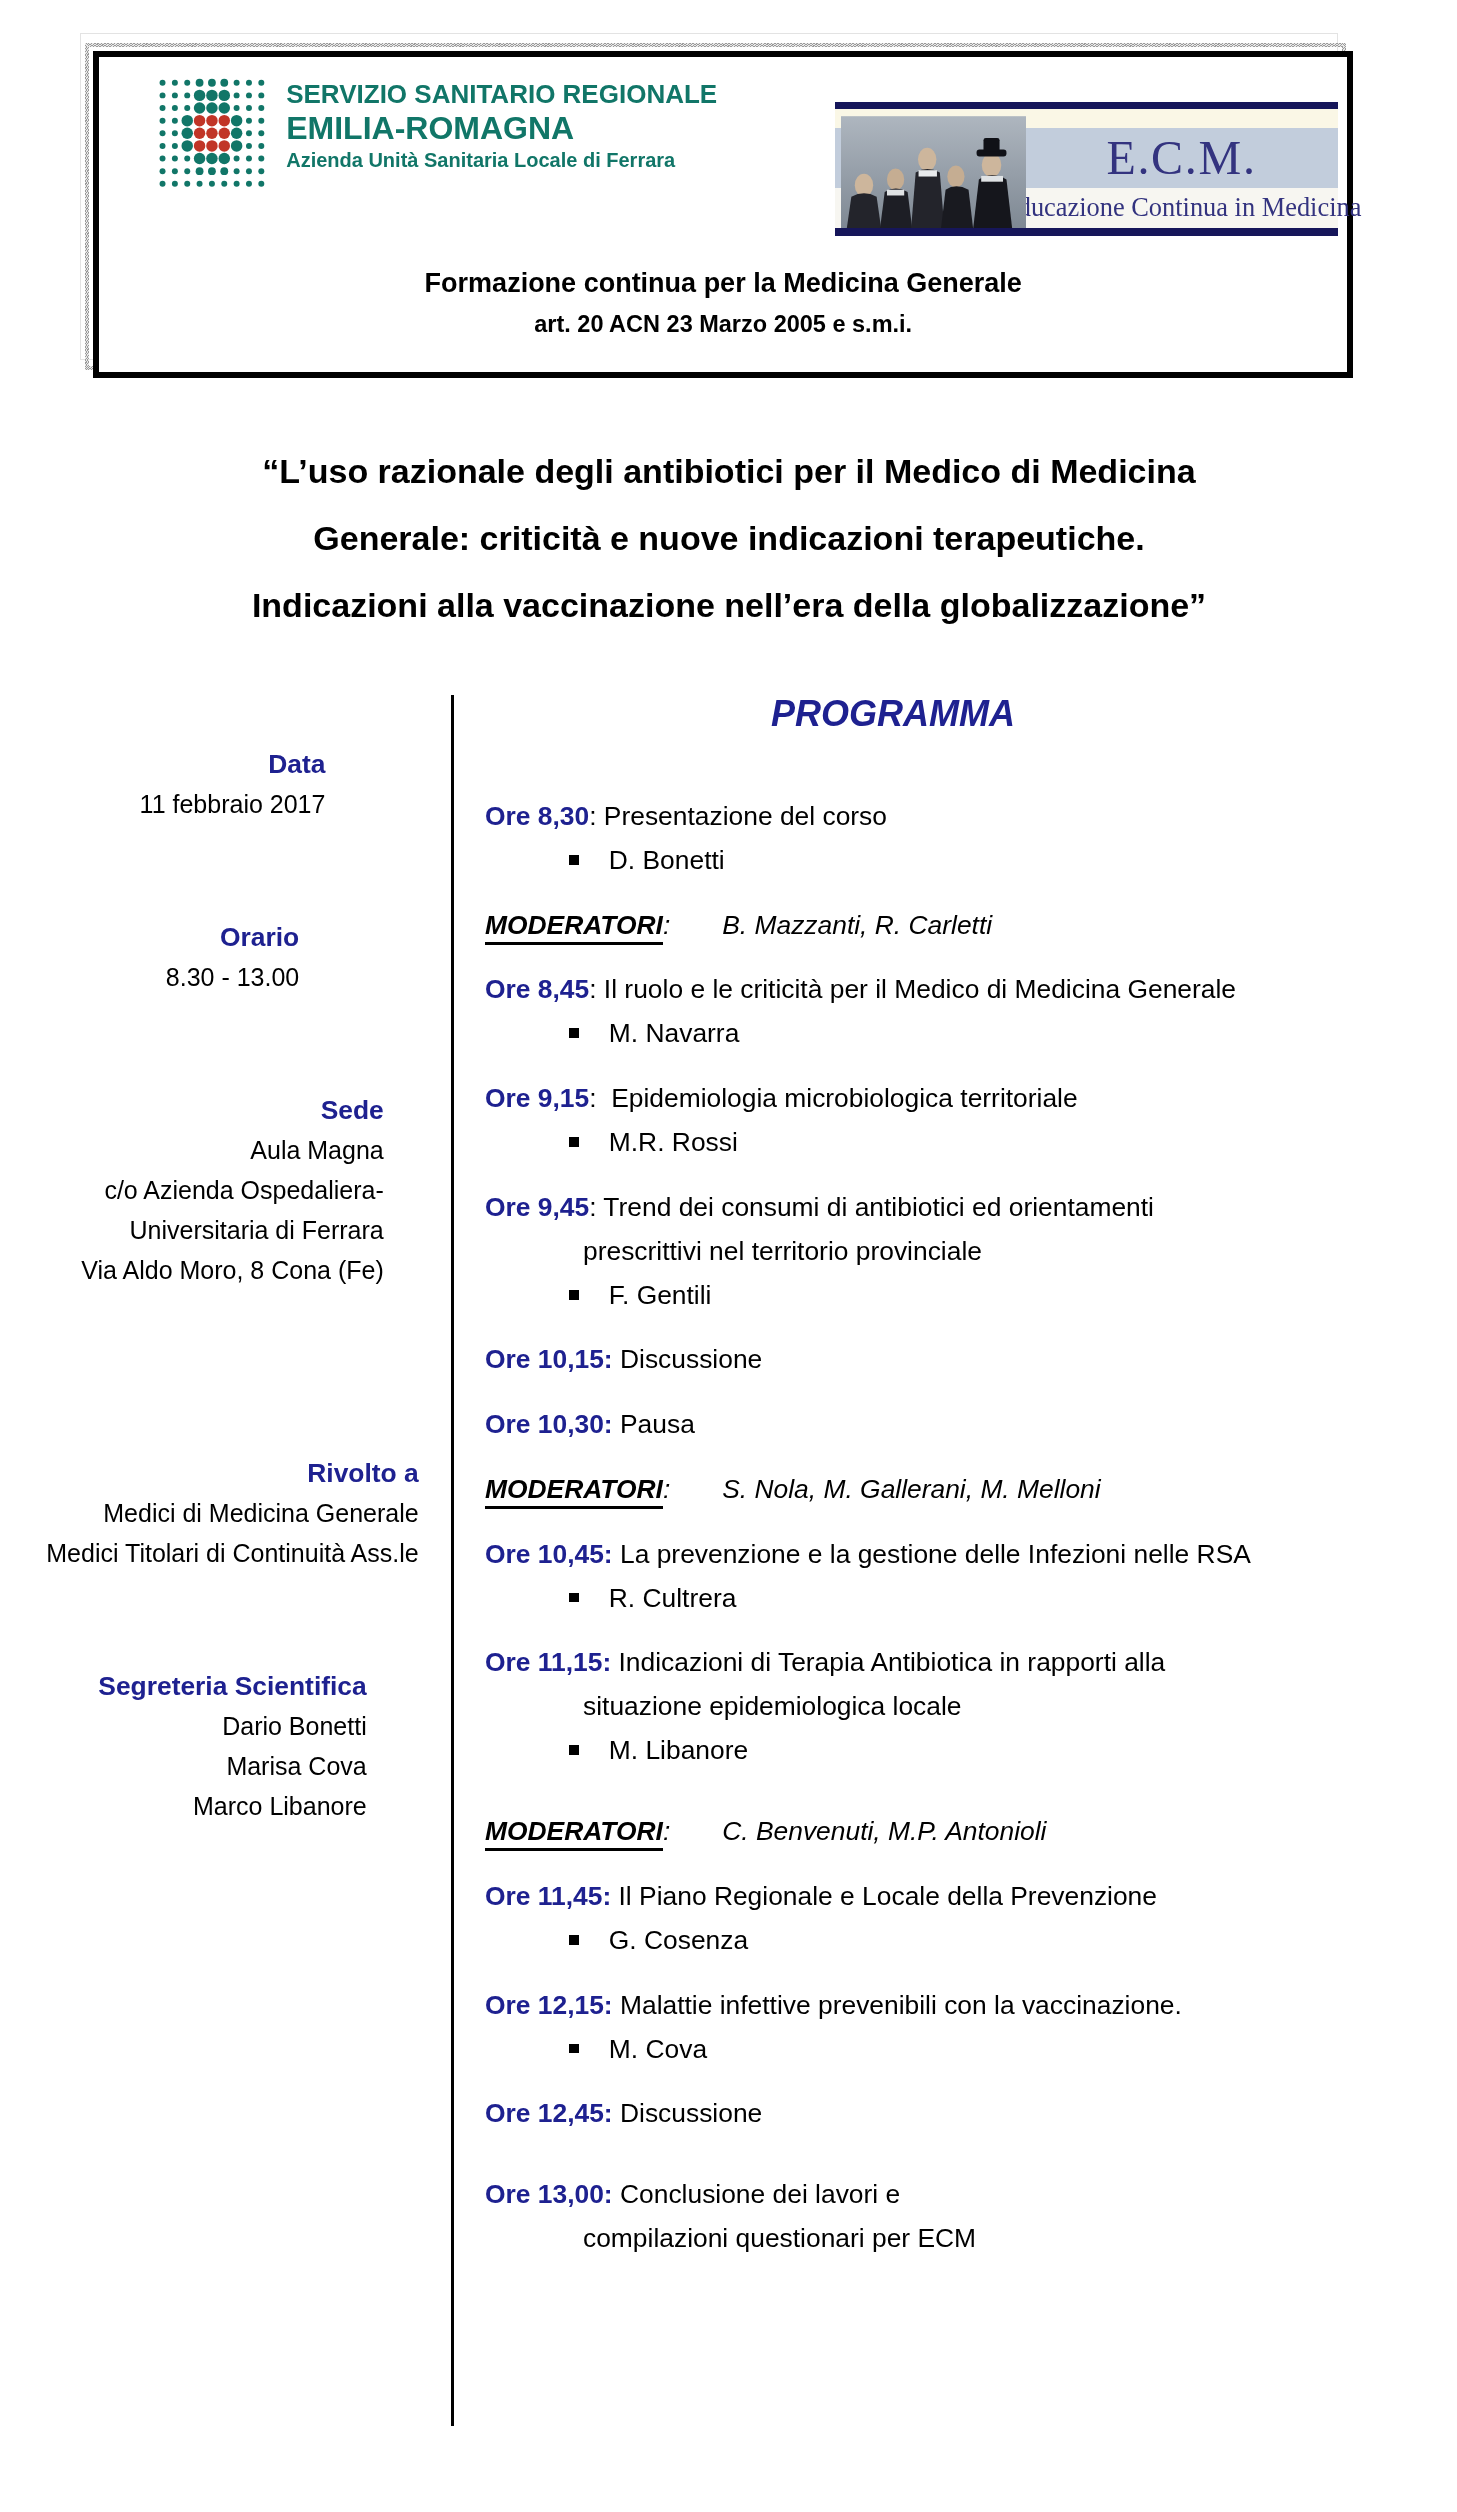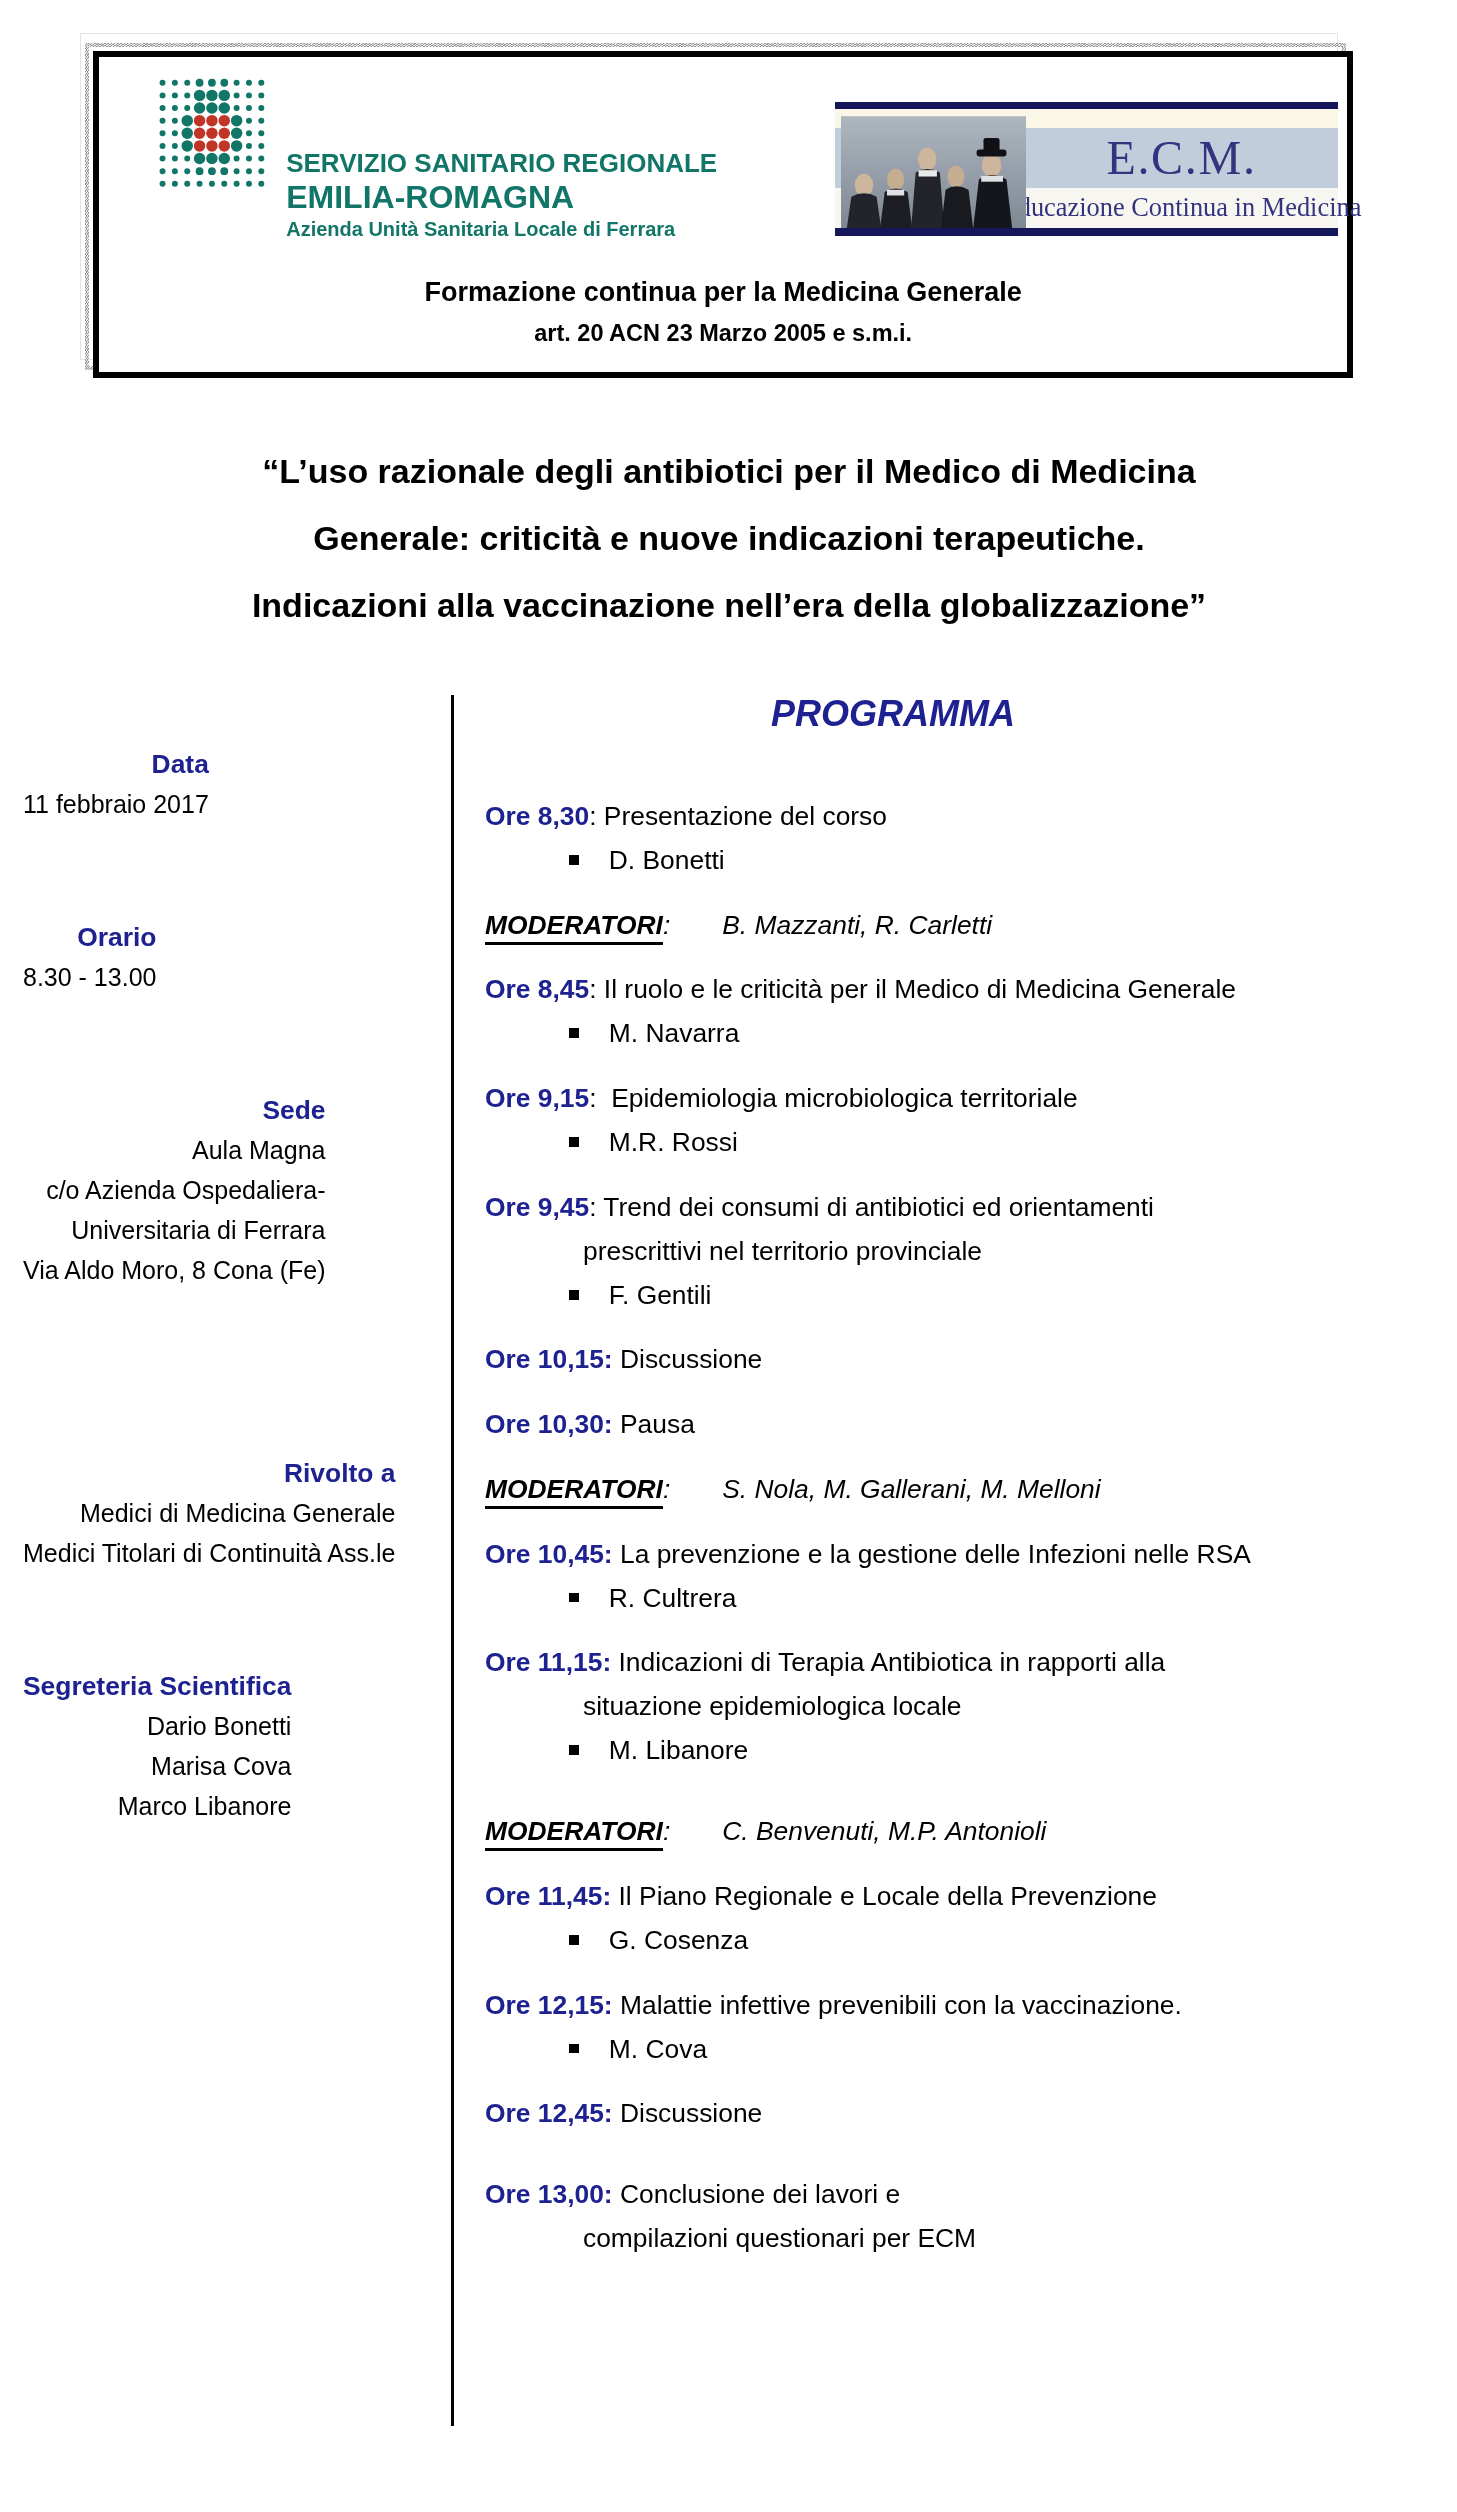--- a/index.html
+++ b/index.html
@@ -26,21 +26,21 @@
   .hb-hatch{position:absolute;left:4.6px;top:10.3px;width:1261px;height:327px;
     border:4px solid transparent;
     border-image:repeating-linear-gradient(45deg,#9a9a9a 0 1.1px,#e8e8e8 1.1px 2.3px) 7;}
   .hb-black{position:absolute;left:13.2px;top:18.4px;width:1260px;height:327px;
     border:6.3px solid #000;background:#fff;padding-top:19.5px;}
 
   .logos-row{display:flex;justify-content:space-between;align-items:flex-start;
     padding:0 9.2px 0 57px;}
   .ssr-logo{display:flex;align-items:flex-start;}
   .ssr-dots{flex:0 0 auto;}
-  .ssr-text{margin-left:17px;margin-top:69px;white-space:nowrap;}
+  .ssr-text{margin-left:17px;white-space:nowrap;}
   .ssr-l1{font-size:26px;font-weight:bold;color:var(--teal);line-height:34px;}
   .ssr-l2{font-size:32px;font-weight:bold;color:var(--teal);line-height:34px;}
   .ssr-l3{font-size:20px;font-weight:bold;color:var(--teal);line-height:31px;}
 
   .ecm-logo{position:relative;width:503px;height:134px;margin-top:25px;flex:0 0 auto;}
   .ecm-bar{position:absolute;left:0;width:100%;height:7.5px;background:var(--ecm-bar);}
   .ecm-bar.top{top:0;}
   .ecm-bar.bottom{bottom:0;}
   .ecm-body{position:absolute;left:0;top:7.5px;width:100%;height:97px;background:#fff;}
   .ecm-band-cream{height:18.4px;background:var(--ecm-cream);}
@@ -54,22 +54,22 @@
   .hb-subtitle{margin-top:9.2px;text-align:center;font-size:23.5px;font-weight:bold;line-height:30px;}
 
   
   .course-title{position:absolute;left:0;top:438px;width:1458px;text-align:center;
     font-size:34px;font-weight:bold;line-height:67px;}
   .course-title div{white-space:nowrap;}
 
   
   .divider{position:absolute;left:451px;top:695px;width:2.9px;height:1731px;background:#000;}
 
-  .sidebar{position:absolute;left:23px;top:744px;width:405px;
-    display:flex;flex-direction:column;align-items:flex-start;}
+  .sidebar{position:absolute;left:30px;top:744px;width:405px;
+    display:flex;flex-direction:column;align-items:center;}
   .sb-section{display:flex;flex-direction:column;align-items:flex-end;margin-top:93px;}
   .sb-section:nth-child(1){margin-top:0;}
   .sb-section:nth-child(4){margin-top:163px;}
   .sb-label{font-size:26.4px;font-weight:bold;color:var(--navy);line-height:40px;white-space:nowrap;}
   .sb-value{font-size:25px;line-height:40px;white-space:nowrap;}
 
   .program{position:absolute;left:485px;top:692px;width:965px;}
   .program-heading{width:816px;text-align:center;font-size:36px;font-weight:bold;
     font-style:italic;color:var(--navy);line-height:43px;}
   .program-items{margin-top:59px;}

